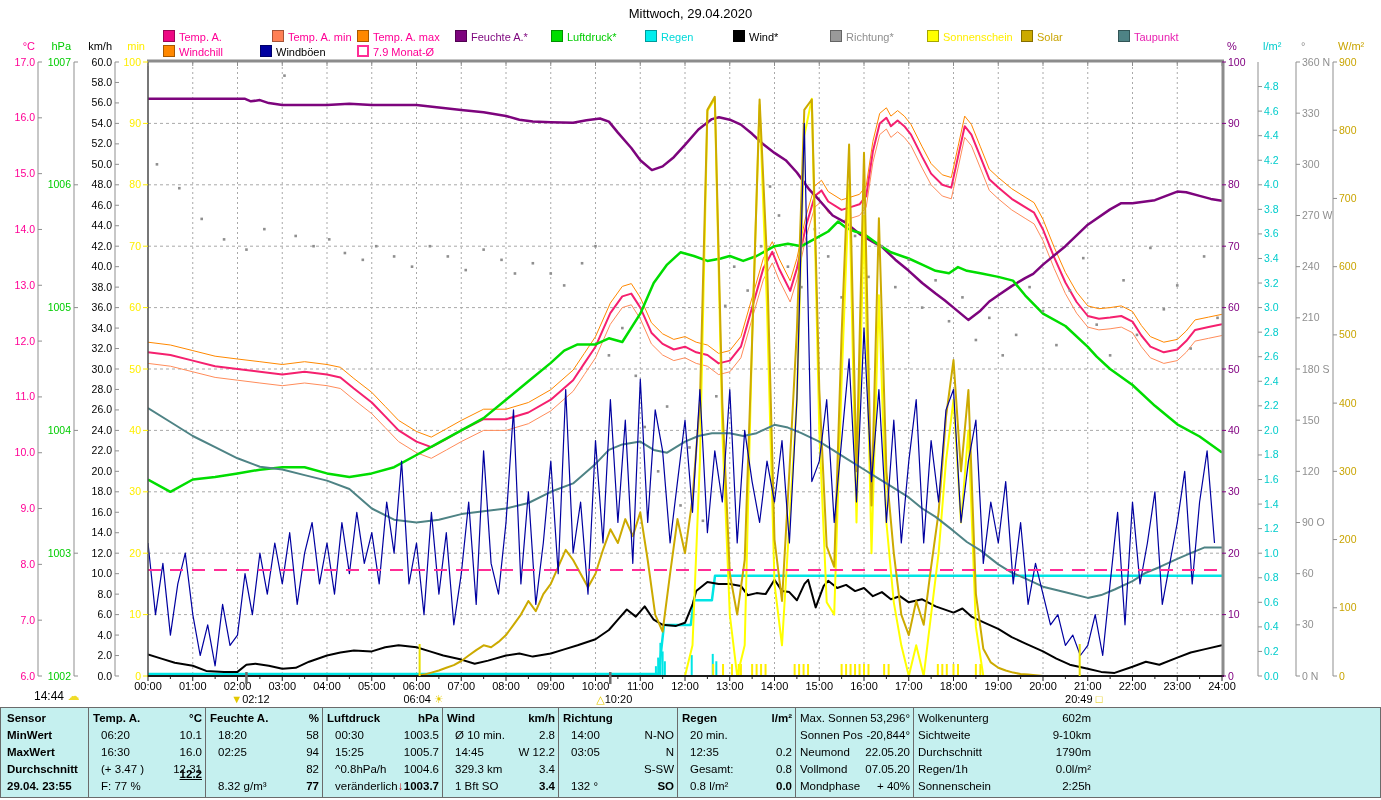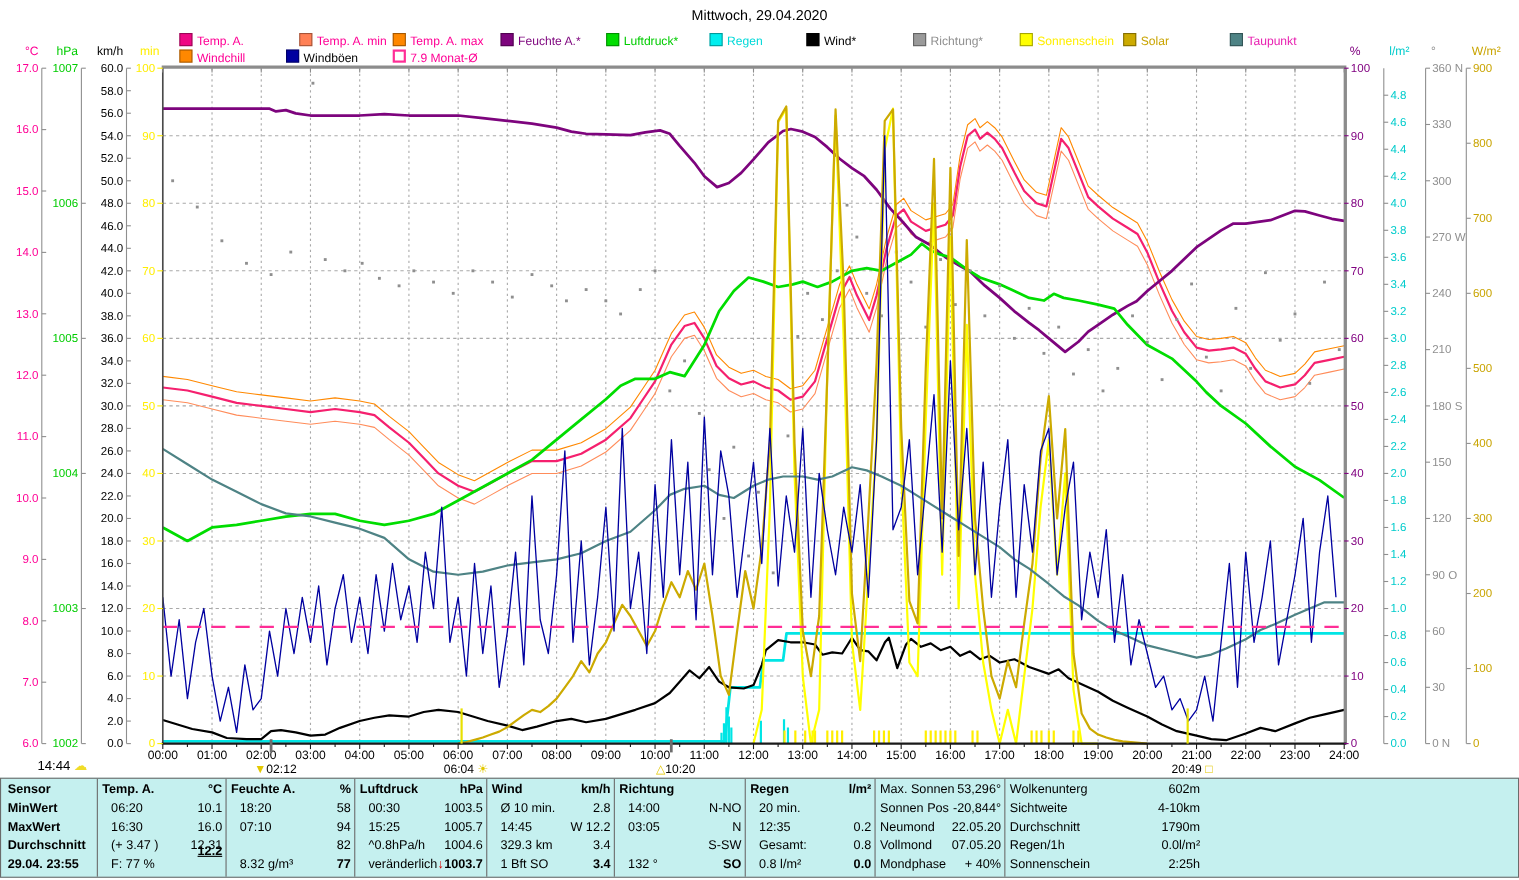--- a/index.html
+++ b/index.html
@@ -648,21 +648,21 @@
       <span class="tcell" style="top: 38px; left: 100px;">16:30</span>
       <span class="tcell vr" style="top: 38px; left: 122px; width: 79px;">16.0</span>
       <span class="tcell" style="top: 55px; left: 100px;">(+ 3.47 )</span>
       <span class="tcell vr" style="top: 55px; left: 122px; width: 79px;">12.31</span>
       <span class="tcell" style="top: 72px; left: 100px;">F: 77 %</span>
       <span class="tcell b vr" style="top: 60px; left: 122px; width: 79px; text-decoration: underline;">12.2</span>
       <span class="tcell b" style="top: 4px; left: 209px;">Feuchte A.</span>
       <span class="tcell b vr" style="top: 4px; left: 239px; width: 79px;">%</span>
       <span class="tcell" style="top: 21px; left: 217px;">18:20</span>
       <span class="tcell vr" style="top: 21px; left: 239px; width: 79px;">58</span>
-      <span class="tcell" style="top: 38px; left: 217px;">07:10</span>
+      <span class="tcell" style="top: 38px; left: 217px;">02:25</span>
       <span class="tcell vr" style="top: 38px; left: 239px; width: 79px;">94</span>
       <span class="tcell vr" style="top: 55px; left: 239px; width: 79px;">82</span>
       <span class="tcell" style="top: 72px; left: 217px;">8.32 g/m³</span>
       <span class="tcell b vr" style="top: 72px; left: 239px; width: 79px;">77</span>
       <span class="tcell b" style="top: 4px; left: 326px;">Luftdruck</span>
       <span class="tcell b vr" style="top: 4px; left: 356px; width: 82px;">hPa</span>
       <span class="tcell" style="top: 21px; left: 334px;">00:30</span>
       <span class="tcell vr" style="top: 21px; left: 356px; width: 82px;">1003.5</span>
       <span class="tcell" style="top: 38px; left: 334px;">15:25</span>
       <span class="tcell vr" style="top: 38px; left: 356px; width: 82px;">1005.7</span>
@@ -703,21 +703,21 @@
       <span class="tcell vr" style="top: 21px; left: 829px; width: 80px;">-20,844°</span>
       <span class="tcell" style="top: 38px; left: 799px;">Neumond</span>
       <span class="tcell vr" style="top: 38px; left: 829px; width: 80px;">22.05.20</span>
       <span class="tcell" style="top: 55px; left: 799px;">Vollmond</span>
       <span class="tcell vr" style="top: 55px; left: 829px; width: 80px;">07.05.20</span>
       <span class="tcell" style="top: 72px; left: 799px; text-align: center;">Mondphase</span>
       <span class="tcell vr" style="top: 72px; left: 829px; width: 80px;">+ 40%</span>
       <span class="tcell" style="top: 4px; left: 917px;">Wolkenunterg</span>
       <span class="tcell vr" style="top: 4px; left: 947px; width: 143px;">602m</span>
       <span class="tcell" style="top: 21px; left: 917px;">Sichtweite</span>
-      <span class="tcell vr" style="top: 21px; left: 947px; width: 143px;">4-10km</span>
+      <span class="tcell vr" style="top: 21px; left: 947px; width: 143px;">9-10km</span>
       <span class="tcell" style="top: 38px; left: 917px;">Durchschnitt</span>
       <span class="tcell vr" style="top: 38px; left: 947px; width: 143px;">1790m</span>
       <span class="tcell" style="top: 55px; left: 917px;">Regen/1h</span>
       <span class="tcell vr" style="top: 55px; left: 947px; width: 143px;">0.0l/m²</span>
       <span class="tcell" style="top: 72px; left: 917px;">Sonnenschein</span>
       <span class="tcell vr" style="top: 72px; left: 947px; width: 143px;">2:25h</span>
     </div>
 </div>
 
 </body></html>

